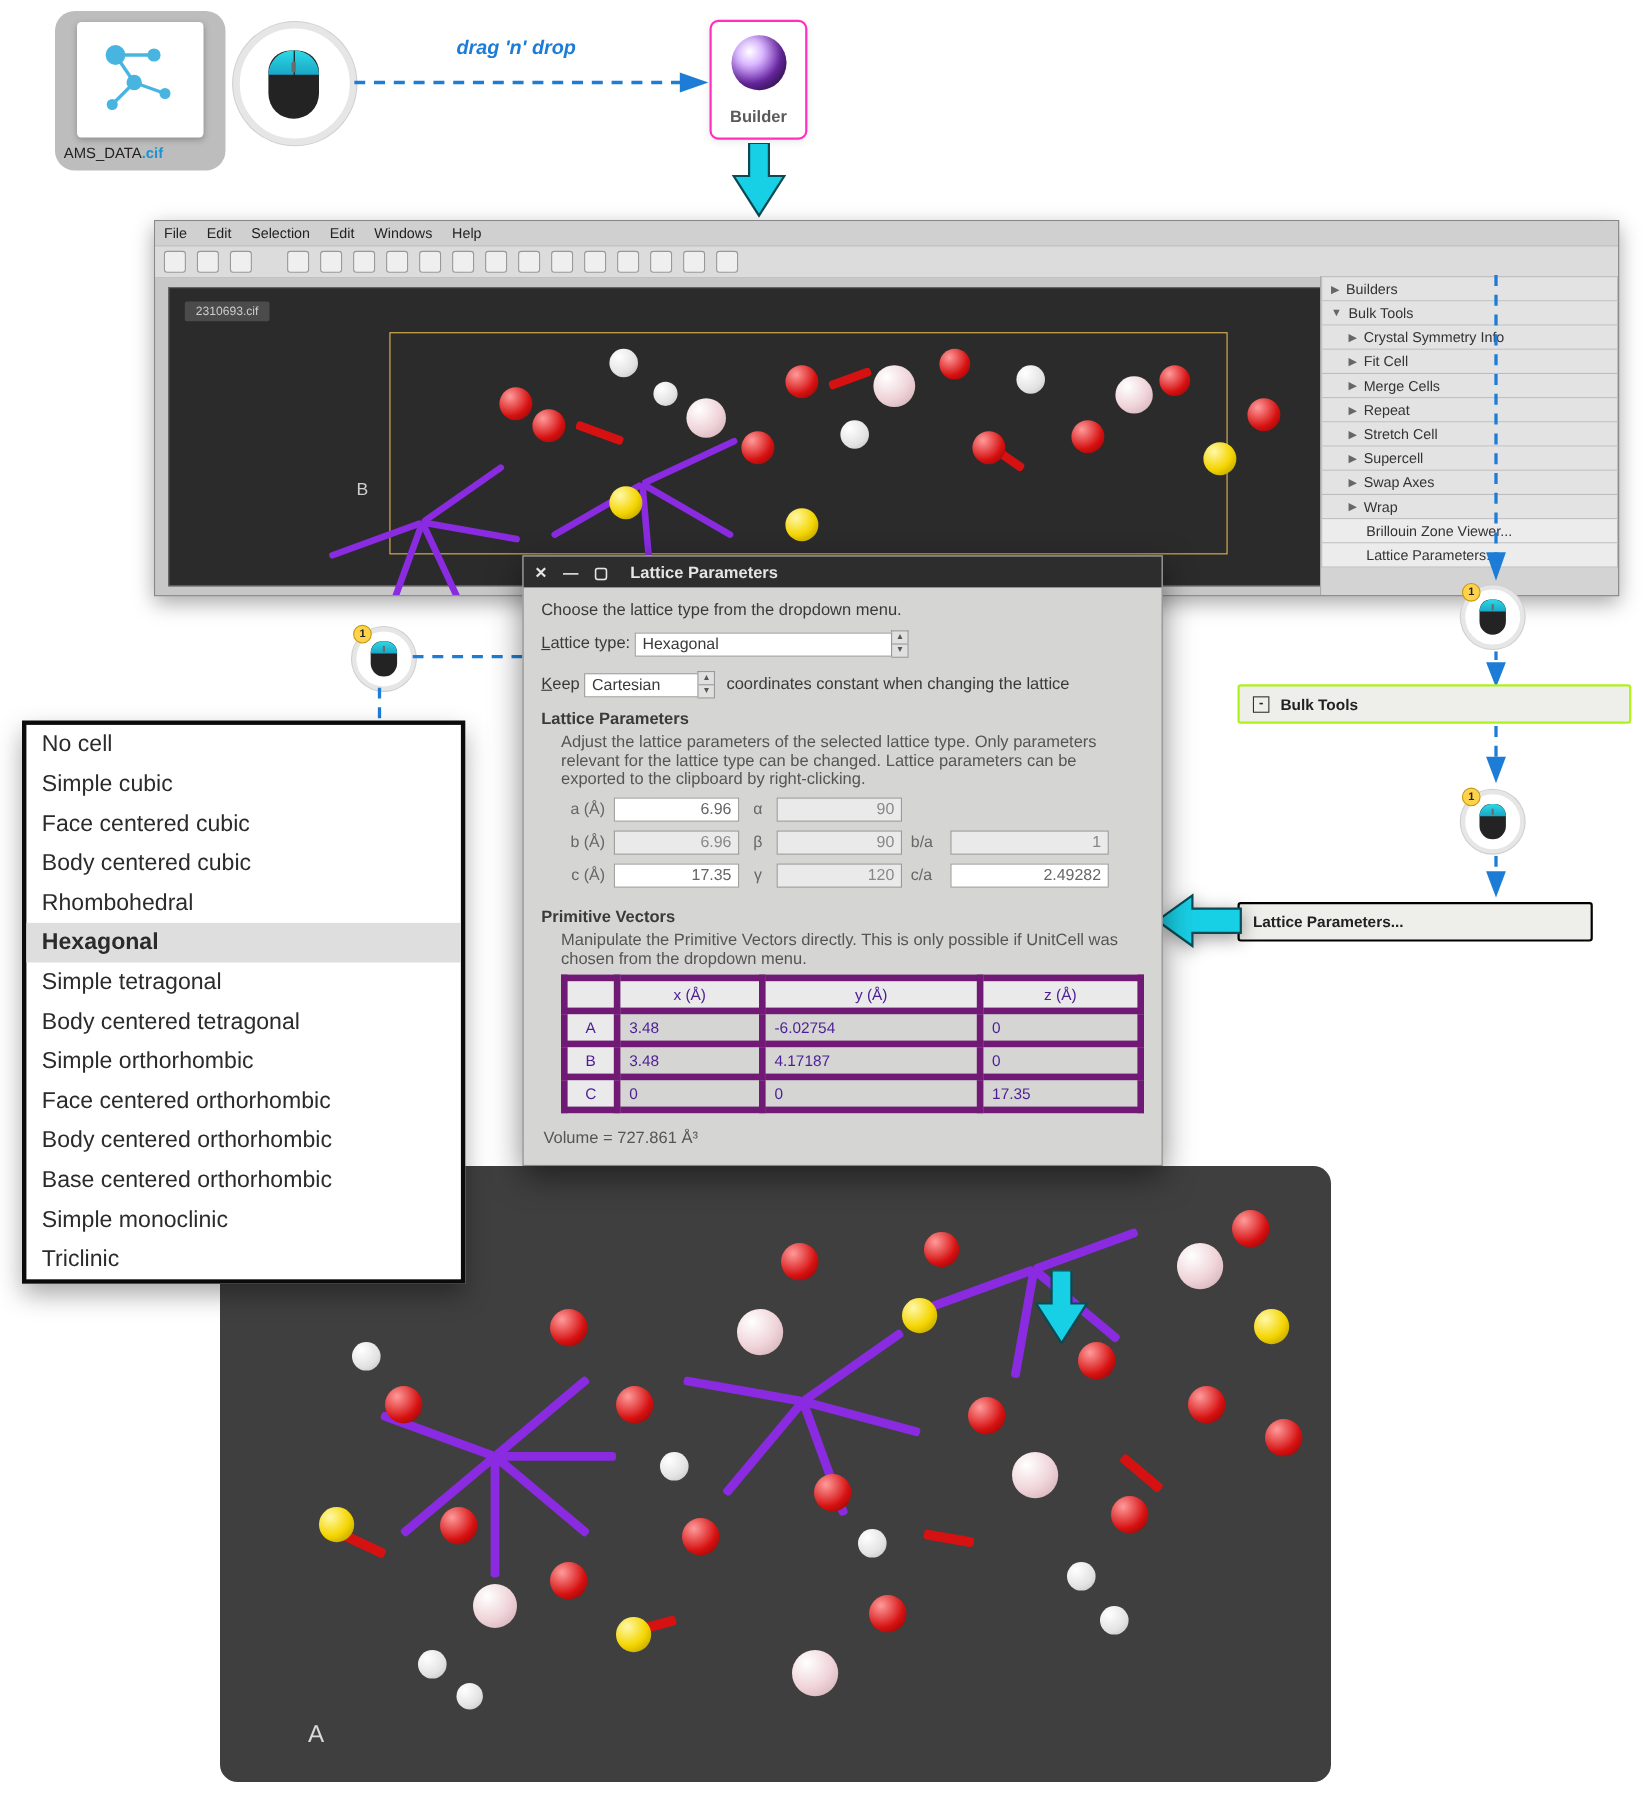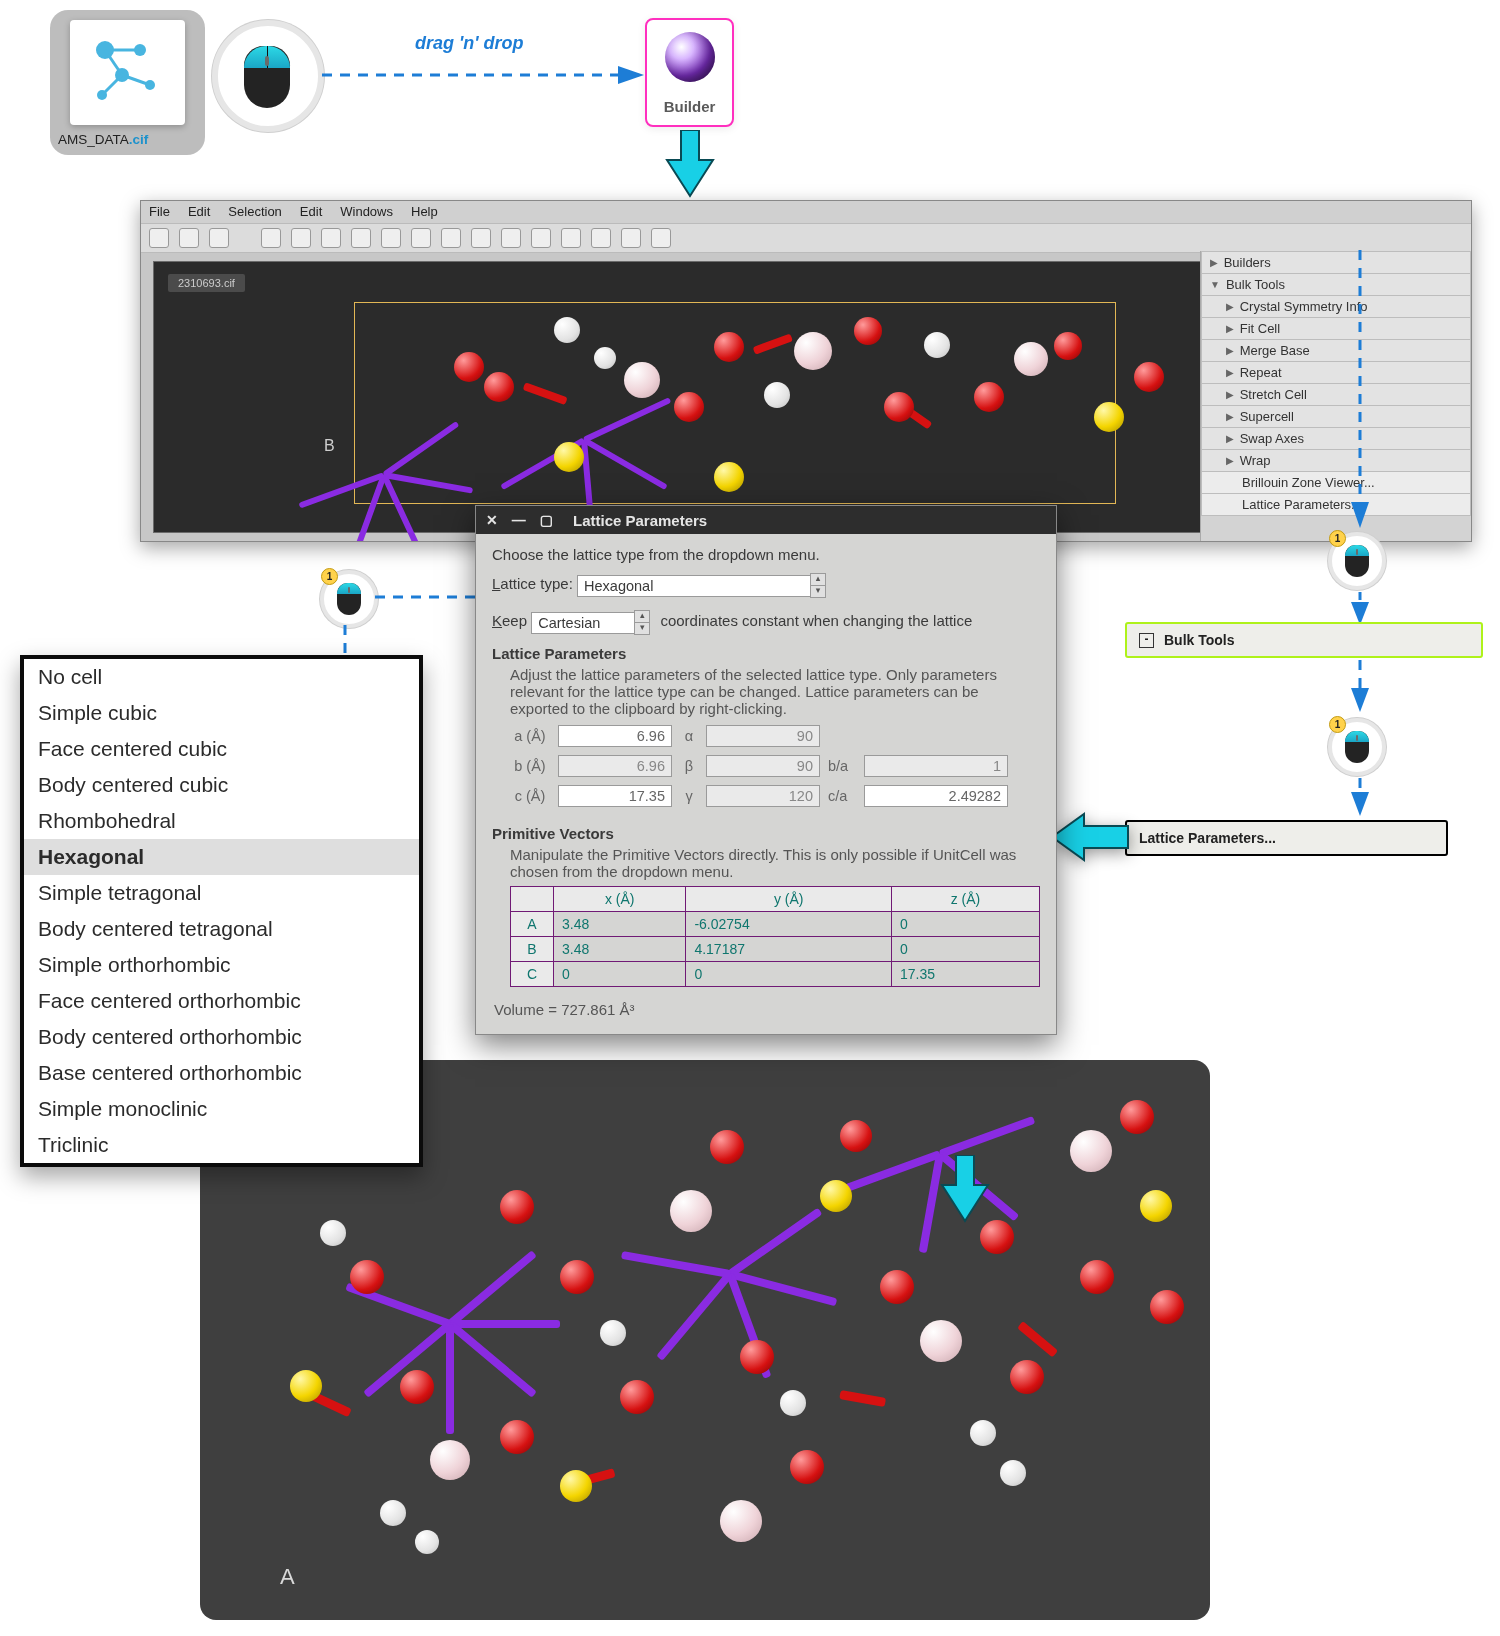--- a/index.html
+++ b/index.html
@@ -73,26 +73,26 @@
   .dlg-body{padding:12px 16px 16px}
   .uline{text-decoration:underline;text-decoration-skip-ink:none}
   .combo,.inp{display:inline-block;background:#fff;border:1px solid #9a9a9a;padding:2px 6px;font-size:14.5px;vertical-align:middle}
   .combo{width:220px;position:relative}
   .spinner{display:inline-block;width:14px;vertical-align:middle;margin-left:-1px}
   .spinner .sp{display:block;width:14px;height:11px;background:#e0e0e0;border:1px solid #9a9a9a;font:9px/9px Arial;text-align:center;color:#555}
   .spinner .sp:first-child{border-bottom:0}
   .sec-h{font-weight:700;margin:10px 0 4px}
   .help{margin-left:18px;color:#555}
   .param-row{display:flex;align-items:center;gap:8px;margin:8px 0 0 18px;font-size:14.5px;color:#666}
-  .param-row label{width:40px;text-align:center}
+  .param-row label{width:40px;text-align:right}
   .param-row .inp{width:100px;text-align:right}
   .greek{width:18px;text-align:center;color:#666}
   .ratio{width:28px}
   .pv-table{margin:6px 0 0 18px;border:1px solid #bfbfbf;border-collapse:collapse;width:530px}
-  .pv-table th,.pv-table td{border:1px solid #701a75;padding:4px 8px;font-size:14px;color:#0f766e;text-align:left}
+  .pv-table th,.pv-table td{border:6px solid #701a75;padding:4px 8px;font-size:14px;color:#4c1d95;text-align:left}
   .pv-table th{background:#eaeaea;font-weight:400;text-align:center}
   .pv-table .rh{width:26px;background:#eaeaea;text-align:center}
   .vol{margin:14px 2px 0;color:#555}
 
   
   .dd{left:20px;top:655px;width:395px;background:#fff;border:4px solid #0b0b0b;box-shadow:0 10px 22px rgba(0,0,0,.35)}
   .dd-item{padding:6px 14px;font-size:21px;color:#2b2b2b}
   .dd-item.sel{background:#dedede;font-weight:700}
 
   
@@ -244,21 +244,21 @@
       <div class="sp-row sp-sub">
           <span class="caret">▶</span>
           <span>Crystal Symmetry Info</span>
         </div>
       <div class="sp-row sp-sub">
           <span class="caret">▶</span>
           <span>Fit Cell</span>
         </div>
       <div class="sp-row sp-sub">
           <span class="caret">▶</span>
-          <span>Merge Base</span>
+          <span>Merge Cells</span>
         </div>
       <div class="sp-row sp-sub">
           <span class="caret">▶</span>
           <span>Repeat</span>
         </div>
       <div class="sp-row sp-sub">
           <span class="caret">▶</span>
           <span>Stretch Cell</span>
         </div>
       <div class="sp-row sp-sub">

